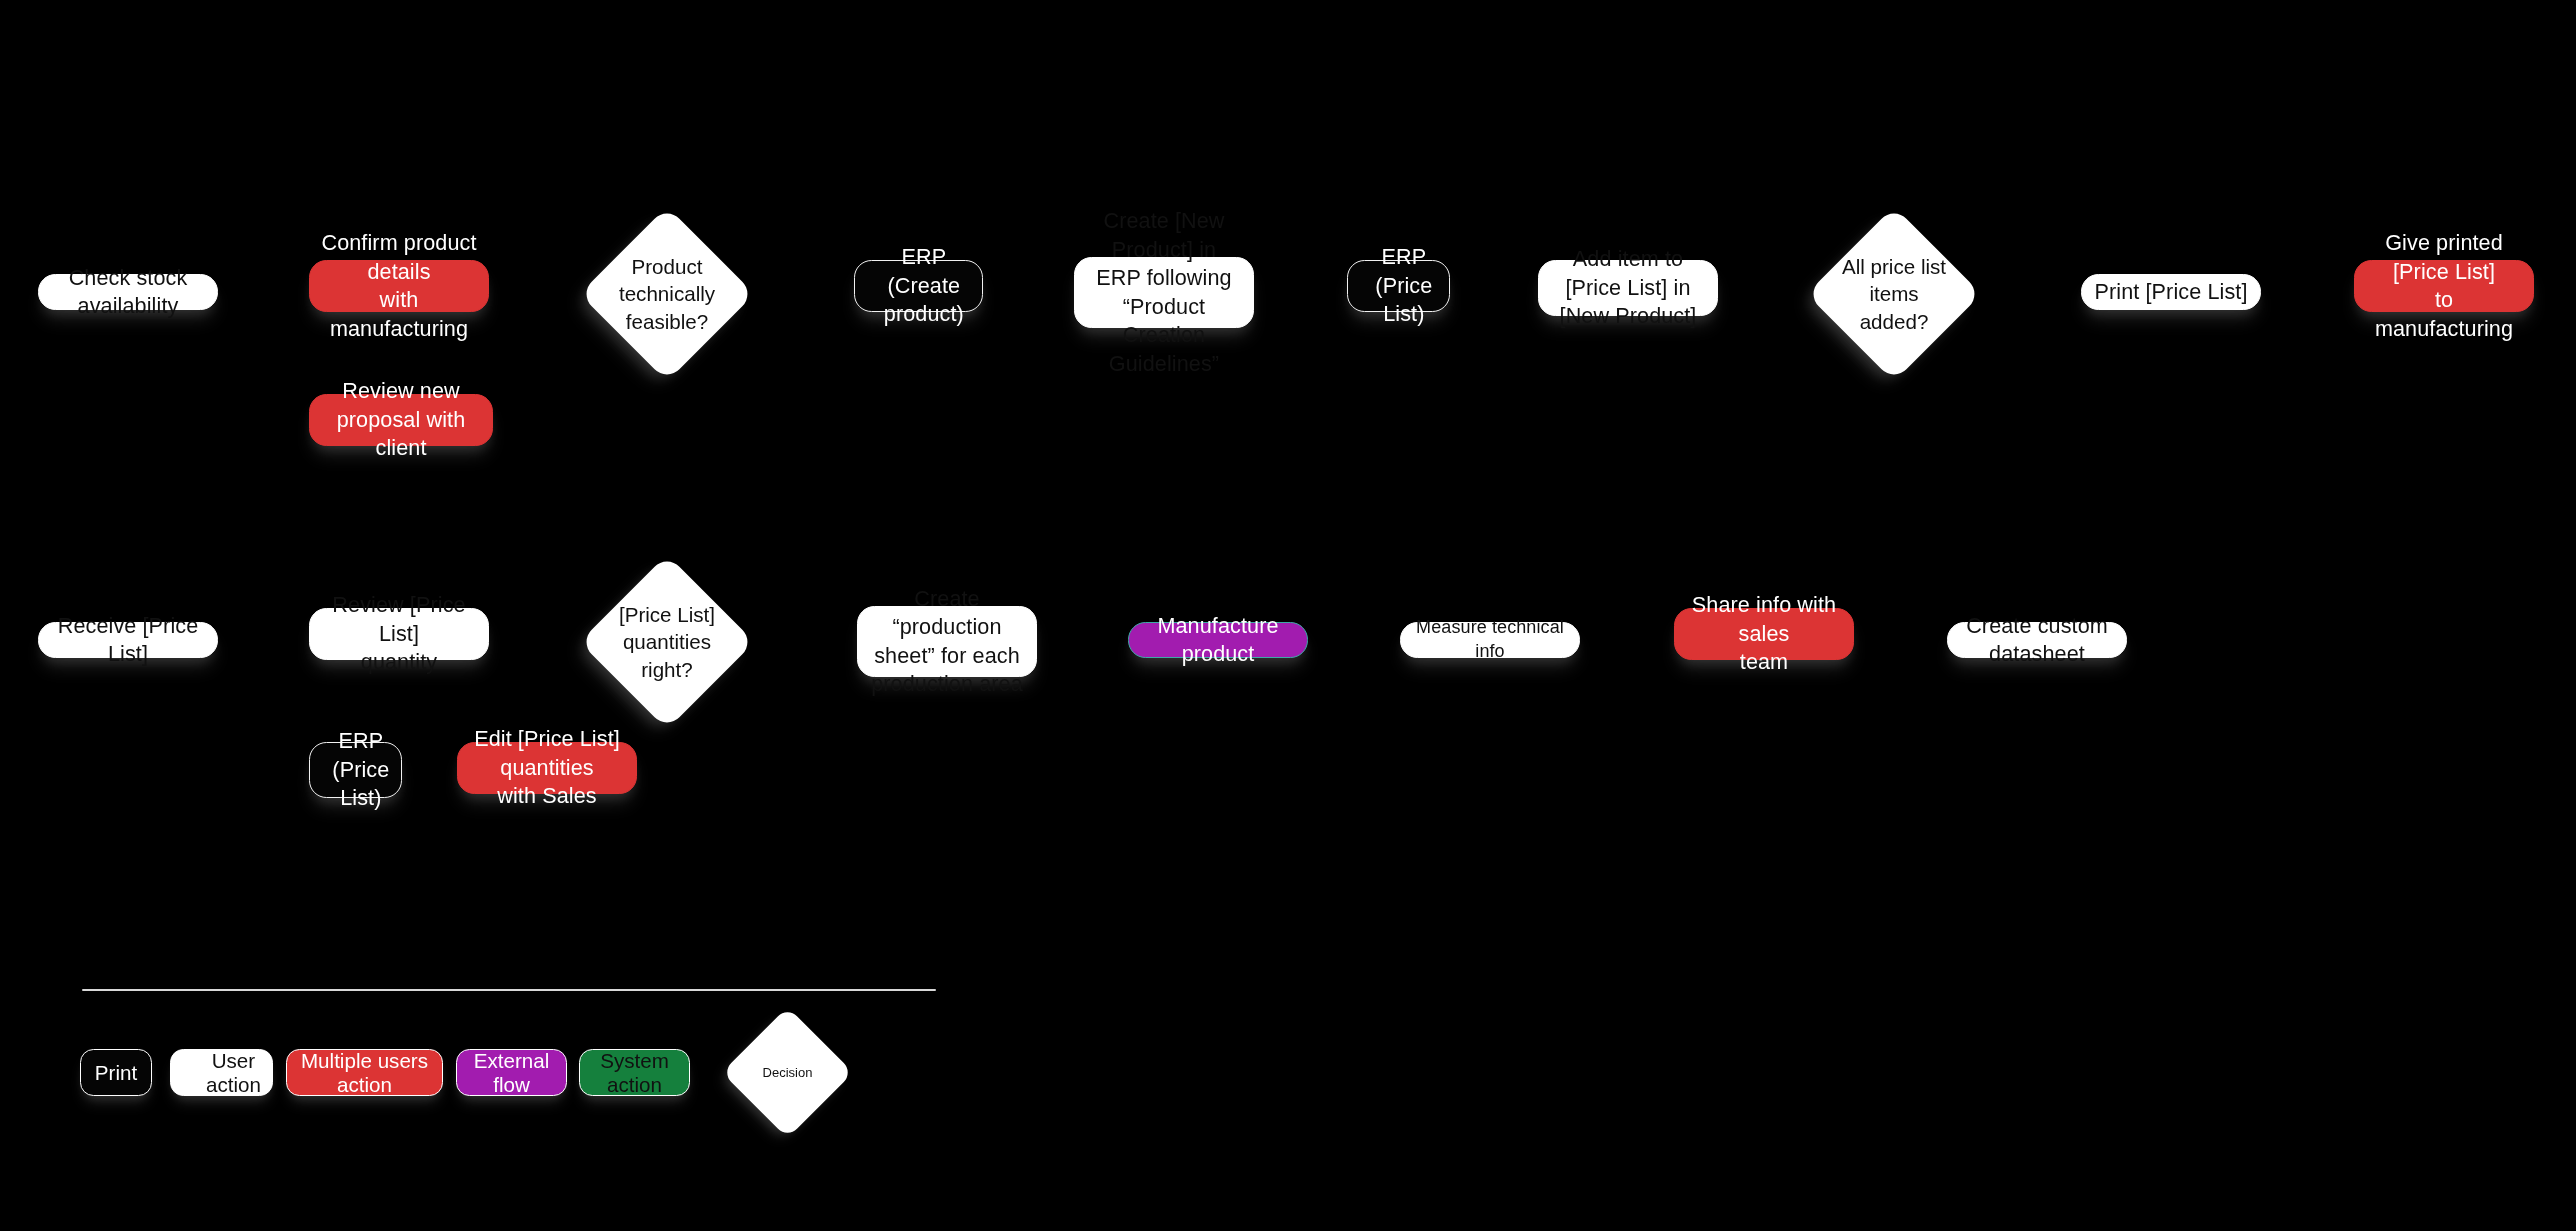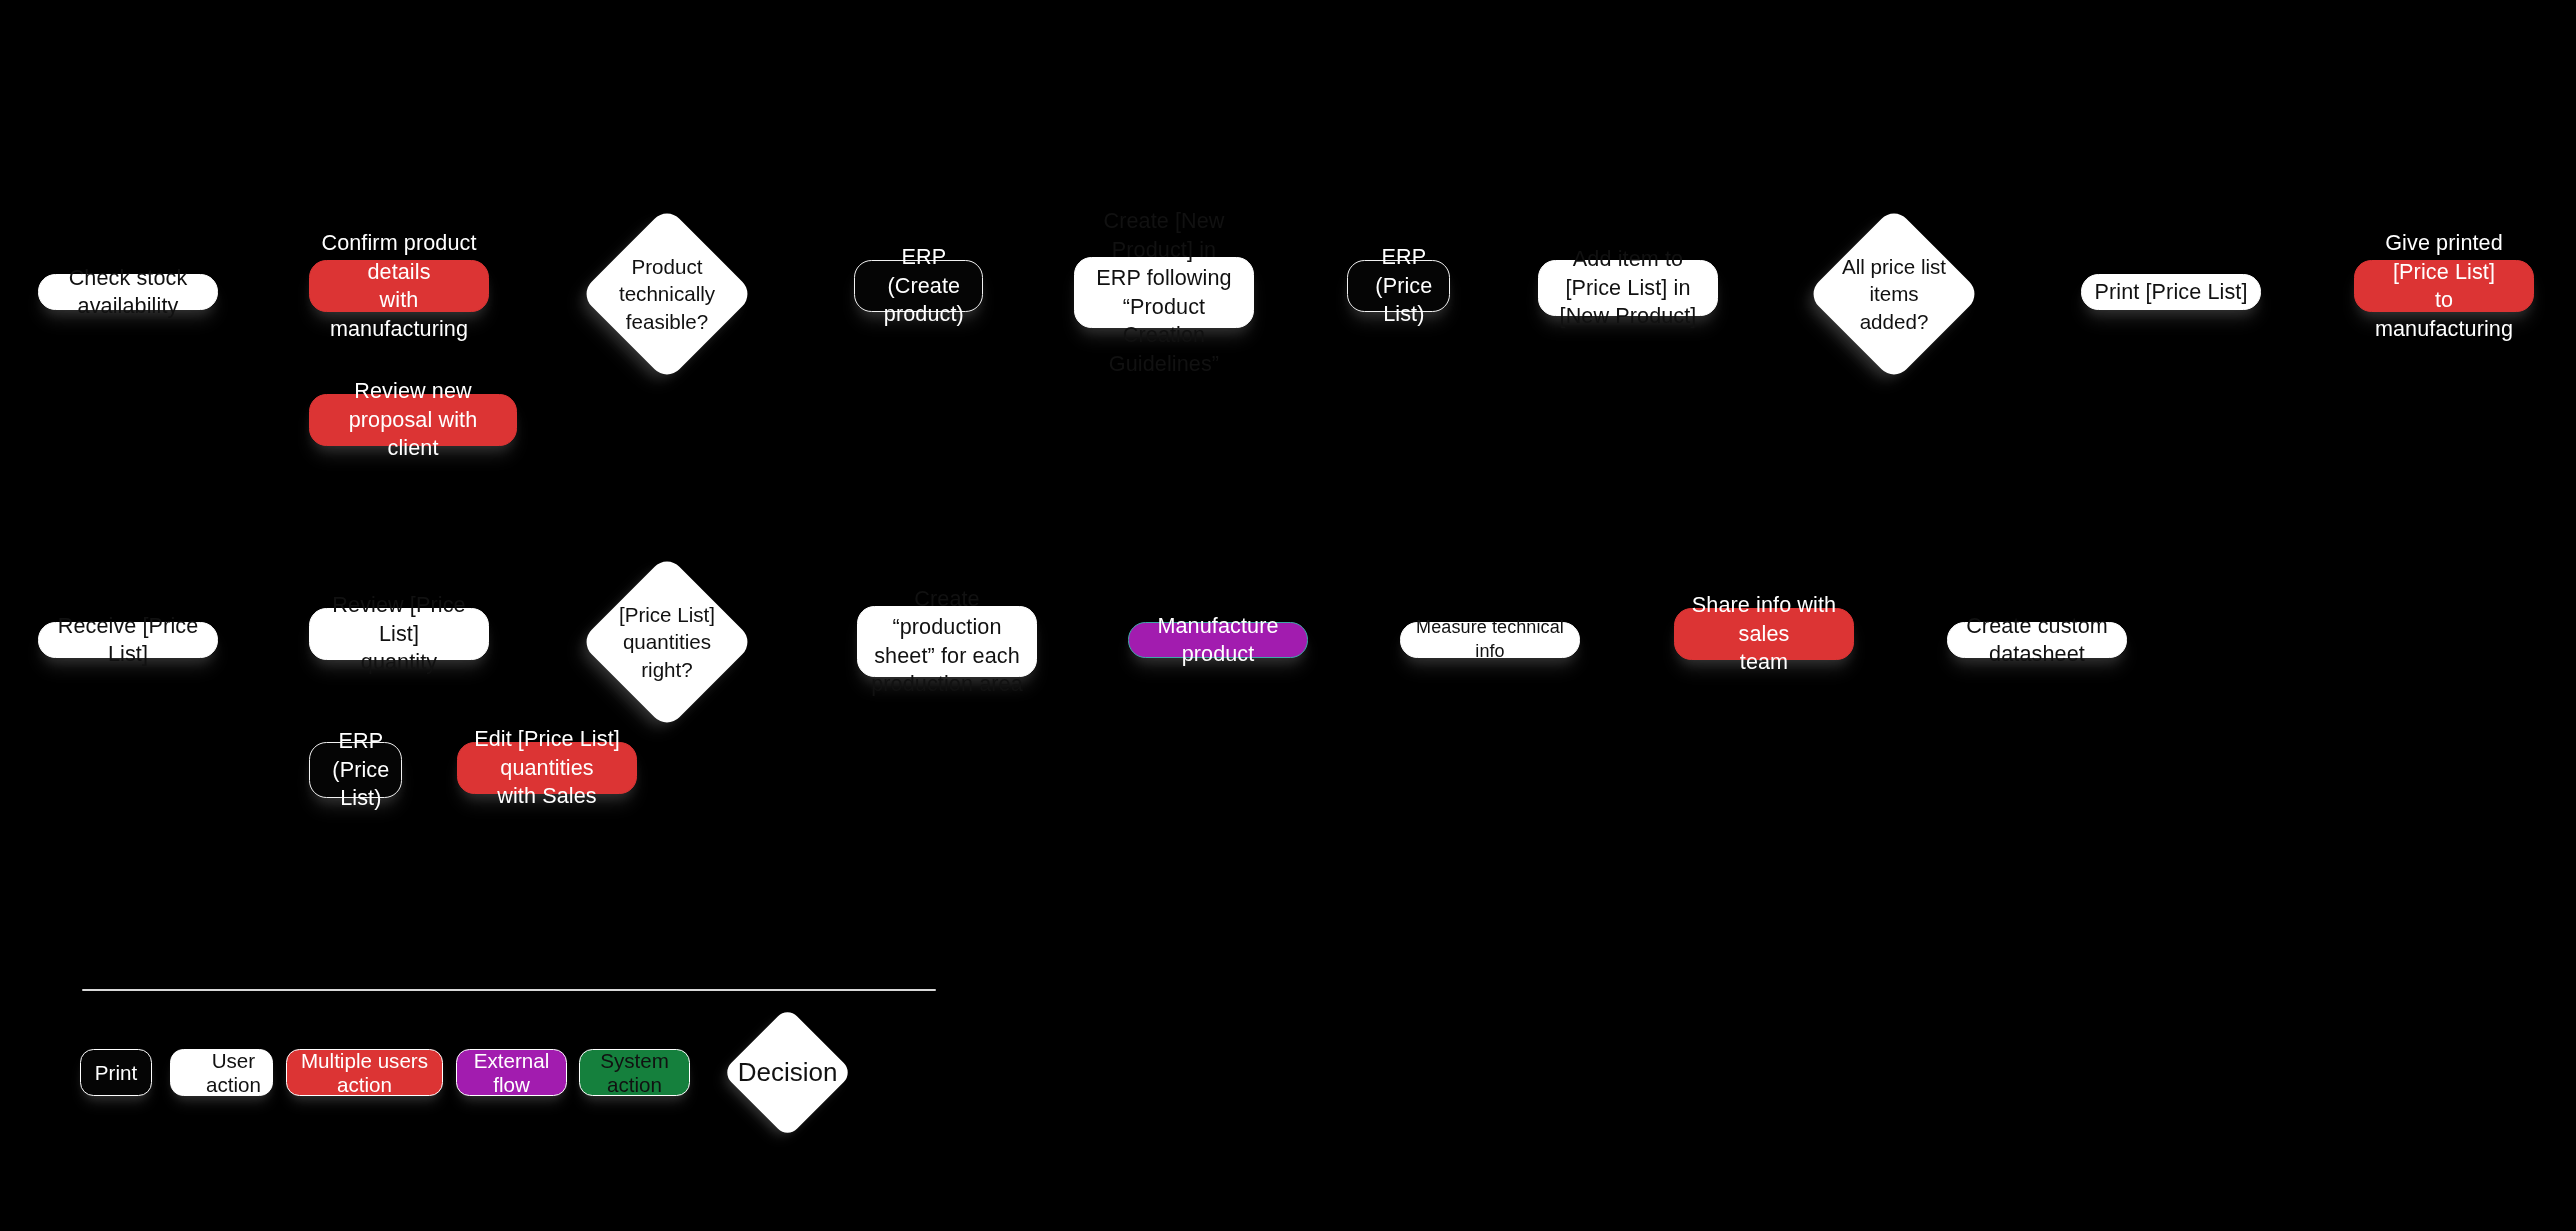--- a/index.html
+++ b/index.html
@@ -67,21 +67,21 @@
   .legend-diamond{position:absolute;}
   .legend-diamond .dshape{
     position:absolute;left:0;top:0;width:100%;height:100%;
     background:#ffffff;border-radius:13.4px;transform:rotate(45deg);
     box-shadow:0 10.3px 13.4px -3.1px rgba(255,255,255,0.10),
                0 6.2px 12.4px -5.2px rgba(255,255,255,0.16);
   }
   .legend-diamond .dtext{
     position:absolute;left:-18%;top:0;width:136%;height:100%;
     display:flex;align-items:center;justify-content:center;
-    color:#111111;font-size:26px;text-align:center;
+    color:#111111;font-size:13px;text-align:center;
   }
 </style>
 </head>
 <body>
 
 <div id="canvas">
 
   <div class="node v-user" style="left:38px;top:274px;width:180px;height:36px;font-size:21.6px;">
     <span class="lbl">Check stock availability</span>
   </div>
@@ -126,21 +126,21 @@
 
   <div class="node v-user" style="left:2081px;top:274px;width:180px;height:36px;font-size:21.6px;">
     <span class="lbl">Print [Price List]</span>
   </div>
 
   <div class="node v-multi" style="left:2354px;top:260px;width:180px;height:52px;font-size:21.6px;">
     <span class="lbl">Give printed [Price List]
 to manufacturing</span>
   </div>
 
-  <div class="node v-multi" style="left:309px;top:394px;width:208px;height:52px;font-size:21.6px;">
+  <div class="node v-multi" style="left:309px;top:394px;width:184px;height:52px;font-size:21.6px;">
     <span class="lbl">Review new proposal with
 client</span>
   </div>
 
   <div class="node v-user" style="left:38px;top:622px;width:180px;height:36px;font-size:21.6px;">
     <span class="lbl">Receive [Price List]</span>
   </div>
 
   <div class="node v-user" style="left:309px;top:608px;width:180px;height:52px;font-size:21.6px;">
     <span class="lbl">Review [Price List]

